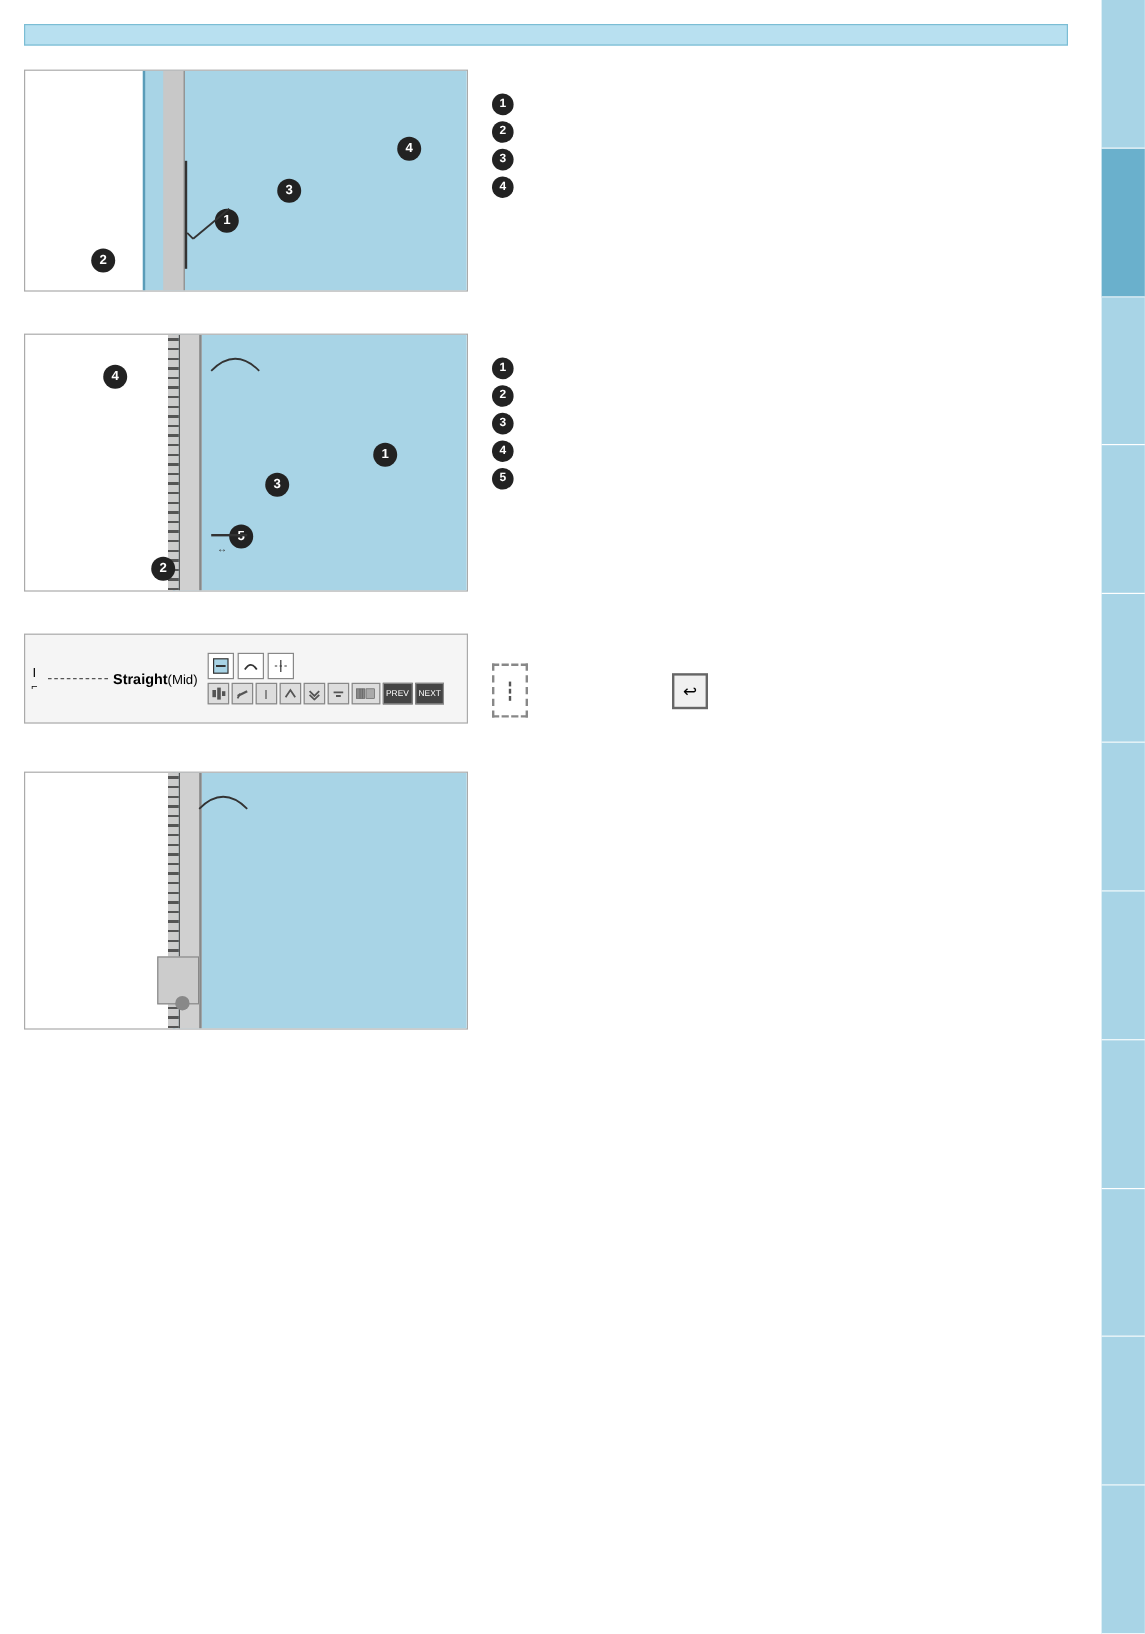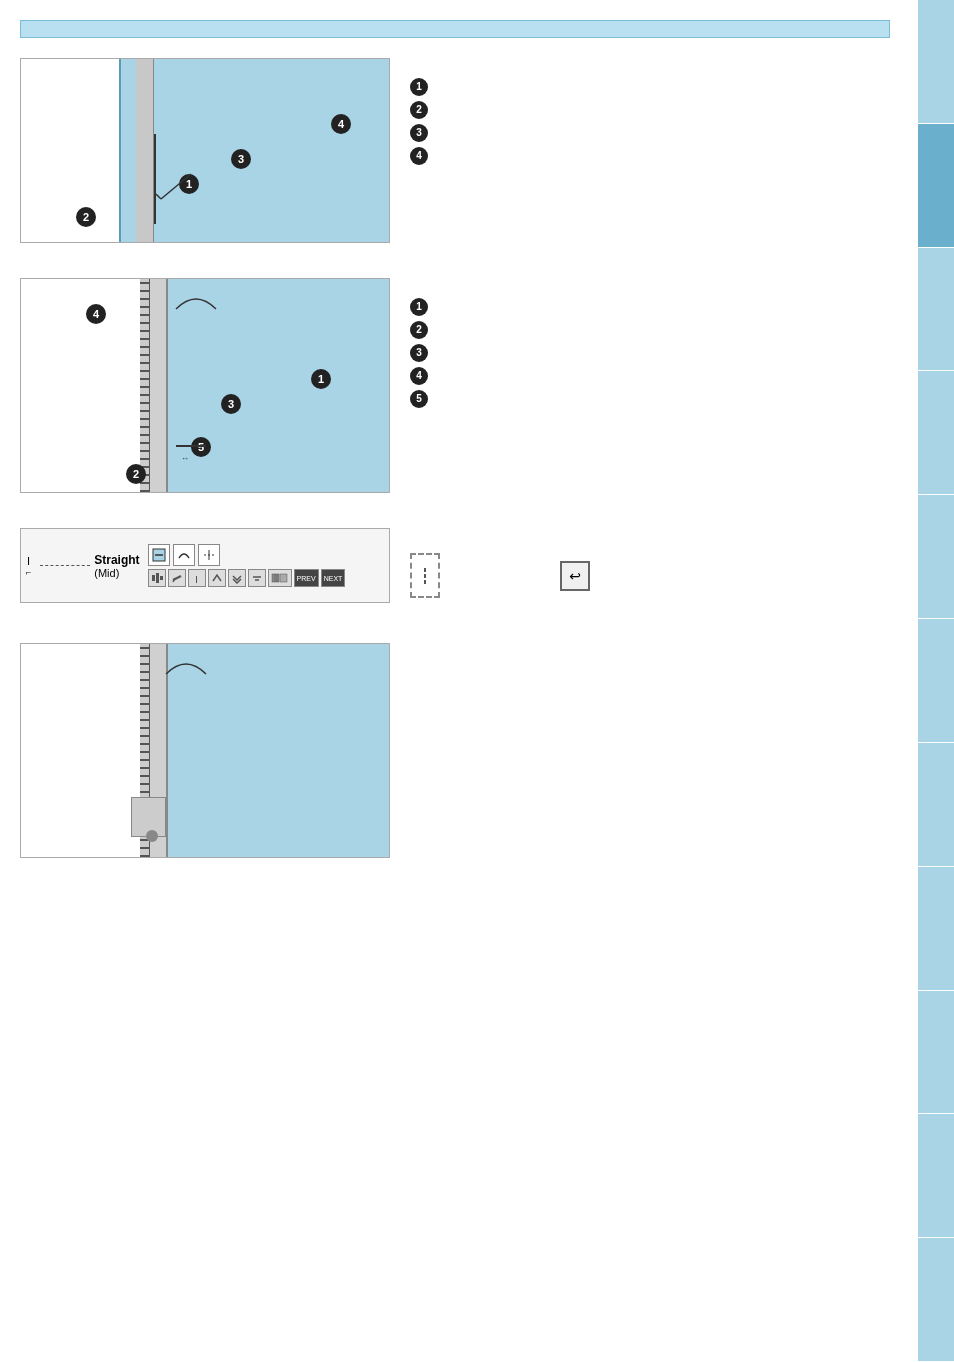--- a/index.html
+++ b/index.html
@@ -367,21 +367,21 @@
     <div class="section-diagram">
       <div class="control-panel-box">
 
         <div style="display:flex;flex-direction:column;align-items:center;margin-right:5px;font-size:11px;">
           <span>I</span>
           <span style="font-size:9px;">⌐</span>
         </div>
 
         <div style="border-top:1px dashed #555;width:50px;margin:0 4px;"></div>
 
-        <div style="display:flex;flex-direction:column;align-items:flex-start;margin-right:8px;">
+        <div style="display:flex;align-items:flex-end;margin-right:8px;">
           <span style="font-size:12px;font-weight:bold;">Straight</span>
           <span style="font-size:11px;">(Mid)</span>
         </div>
 
         <div style="display:flex;gap:3px;flex-direction:column;margin-right:5px;">
           <div style="display:flex;gap:3px;">
             <div class="cp-icon-btn">
               <svg width="14" height="14" viewBox="0 0 14 14">
                   <rect x="1" y="1" width="12" height="12" fill="#a8d4e6" stroke="#333" stroke-width="1"></rect>
                   <line x1="3" y1="7" x2="11" y2="7" stroke="#333" stroke-width="1.5"></line>

